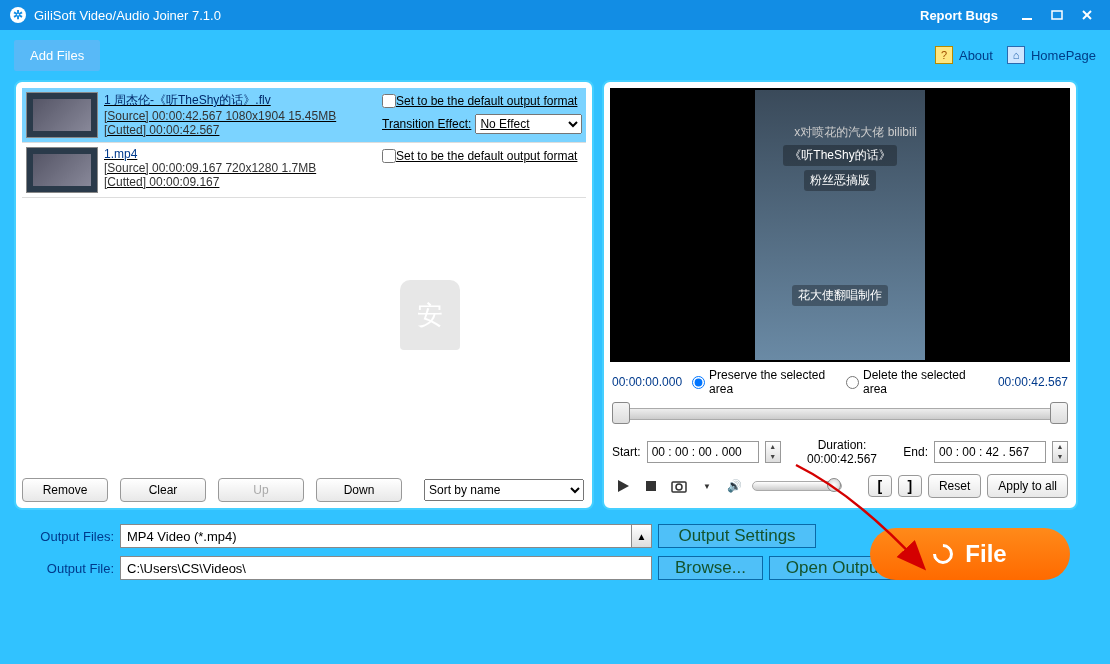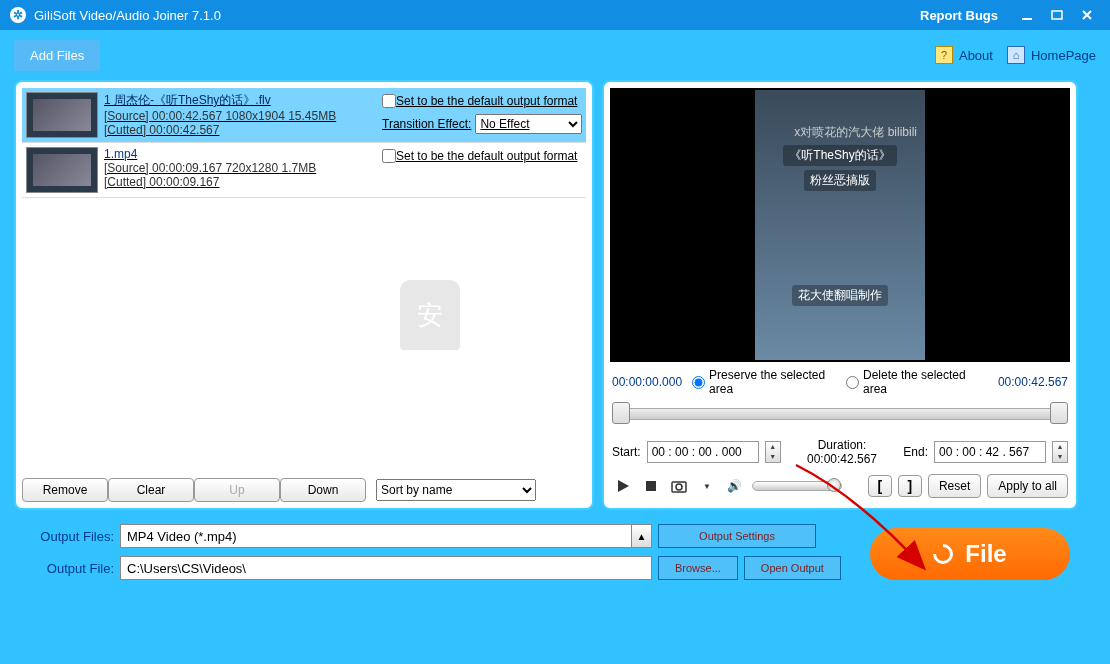--- a/index.html
+++ b/index.html
@@ -30,21 +30,21 @@
 .fileinfo { flex: 1; }
 .fname { color: #003a8c; }
 .fileitem.sel .fname { color: #002a6c; }
 .fmeta { color: #333; }
 .fileopts { width: 200px; font-size: 12px; display: flex; flex-direction: column; gap: 6px; padding-top: 2px; }
 .chkrow { display: flex; align-items: center; gap: 0; }
 .chkrow input[type=checkbox] { width: 14px; height: 14px; }
 .transrow { display: flex; align-items: center; gap: 4px; }
 .transrow select { flex: 1; font-size: 12px; height: 20px; }
 
-.listbtns { display: flex; gap: 0; align-items: center; padding-top: 6px; }
+.listbtns { display: flex; gap: 12px; align-items: center; padding-top: 6px; }
 .btn { height: 24px; border: 1px solid #999; background: linear-gradient(#fff,#e8e8e8); border-radius: 4px; font-size: 12px; cursor: pointer; padding: 0 10px; }
 .btn.w { width: 86px; }
 .btn.disabled { color: #aaa; cursor: default; }
 .sortsel { flex: 1; margin-left: 10px; }
 .sortsel select { width: 160px; height: 22px; font-size: 12px; }
 
 .preview { background: #000; height: 280px; position: relative; display: flex; align-items: center; justify-content: center; border: 1px solid #000; }
 .preview .vid { width: 170px; height: 270px; background: linear-gradient(#3a4a5a,#6a8aa5); position: relative; display: flex; flex-direction: column; align-items: center; justify-content: center; color: #fff; font-size: 12px; }
 .preview .wm { position: absolute; top: 6px; right: 8px; font-size: 12px; color: #ccc; margin-top: 28px; }
 .preview .ttl { background: rgba(0,0,0,0.3); padding: 2px 6px; margin: 2px; border-radius: 3px; }
@@ -67,21 +67,21 @@
 .pbtn { width: 22px; height: 22px; display: flex; align-items: center; justify-content: center; color: #333; cursor: pointer; }
 .vol { width: 90px; height: 10px; background: linear-gradient(#fff,#ccc); border: 1px solid #aaa; border-radius: 5px; position: relative; }
 .vol .knob { position: absolute; right: 0; top: -4px; width: 14px; height: 14px; background: radial-gradient(#fff,#ccc); border: 1px solid #888; border-radius: 50%; }
 .brkt { width: 24px; height: 22px; border: 1px solid #999; background: linear-gradient(#fff,#e8e8e8); border-radius: 4px; display: flex; align-items: center; justify-content: center; font-size: 14px; font-weight: bold; }
 
 .bottom { padding: 14px; position: relative; }
 .outrow { display: flex; align-items: center; font-size: 13px; margin-bottom: 8px; }
 .outrow label { width: 100px; text-align: right; color: #003a8c; margin-right: 6px; }
 .outin { width: 512px; height: 24px; border: 1px solid #888; background: #fff; padding: 0 6px; font-size: 13px; }
 .dropbtn { width: 20px; height: 24px; border: 1px solid #888; border-left: none; background: linear-gradient(#fff,#ddd); font-size: 10px; }
-.obtn { height: 24px; border: 1px solid #0a6aa8; background: #4fc0f8; color: #7f1d1d; font-size: 11px; padding: 0 16px; margin-left: 6px; cursor: pointer; }
+.obtn { height: 24px; border: 1px solid #0a6aa8; background: #4fc0f8; color: #14532d; font-size: 17px; padding: 0 16px; margin-left: 6px; cursor: pointer; }
 .obtn.lg { width: 158px; }
 
 .startbtn { position: absolute; right: 40px; top: 18px; width: 200px; height: 52px; background: linear-gradient(#ff8a1a,#ff6a00); border: none; border-radius: 26px; color: #fff; font-size: 24px; font-weight: bold; display: flex; align-items: center; justify-content: center; gap: 12px; cursor: pointer; }
 .startbtn .refresh { width: 20px; height: 20px; border: 3px solid #fff; border-top-color: transparent; border-radius: 50%; transform: rotate(-45deg); }
 
 .arrow-svg { position: absolute; left: 786px; top: 455px; pointer-events: none; }
 
 .watermark { position: absolute; left: 400px; top: 280px; color: #999; opacity: 0.35; font-size: 30px; display: flex; align-items: center; gap: 8px; pointer-events: none; }
 .watermark .box { width: 60px; height: 70px; border-radius: 10px 10px 4px 4px; background: #bbb; display: flex; align-items: center; justify-content: center; color: #fff; font-size: 26px; }
 </style>

